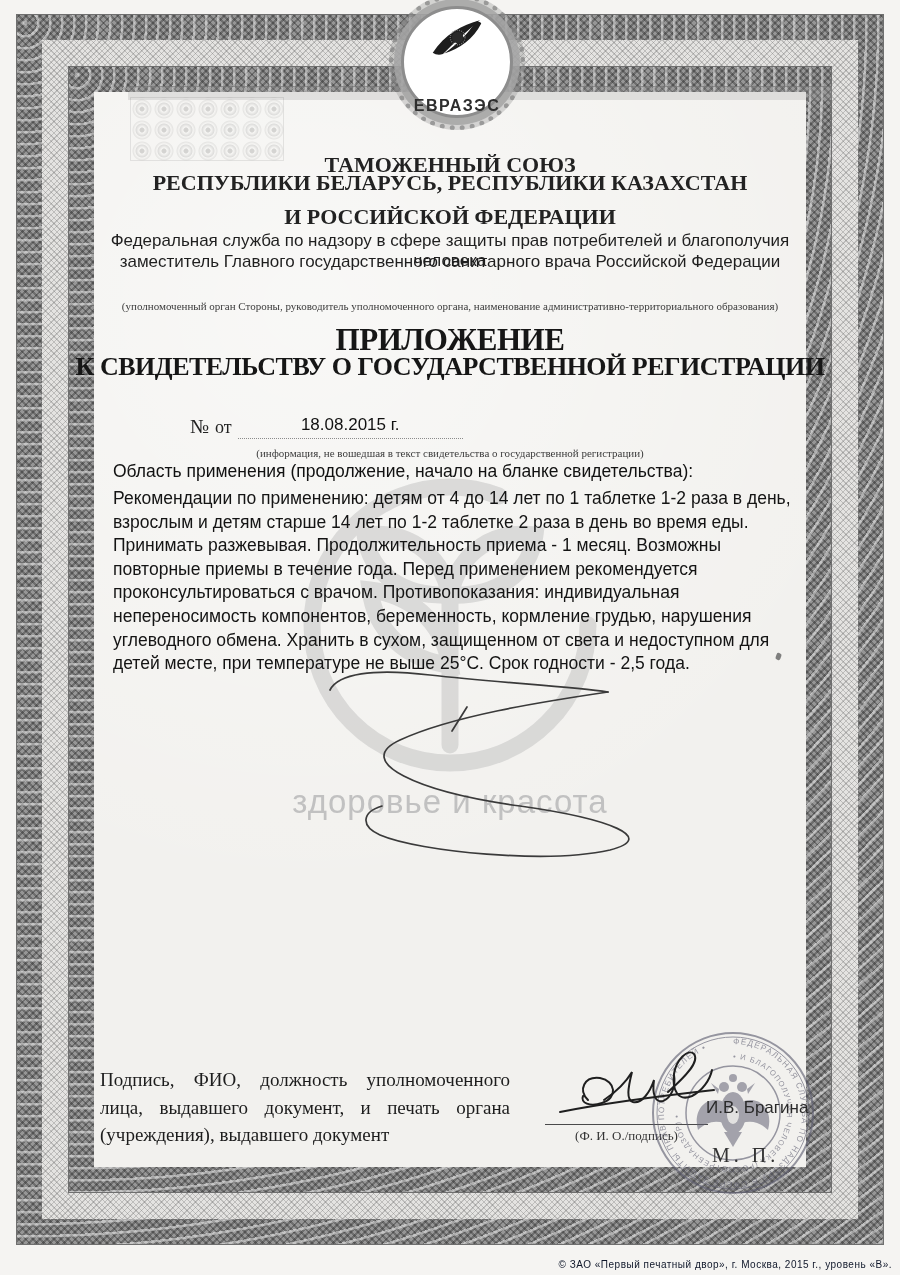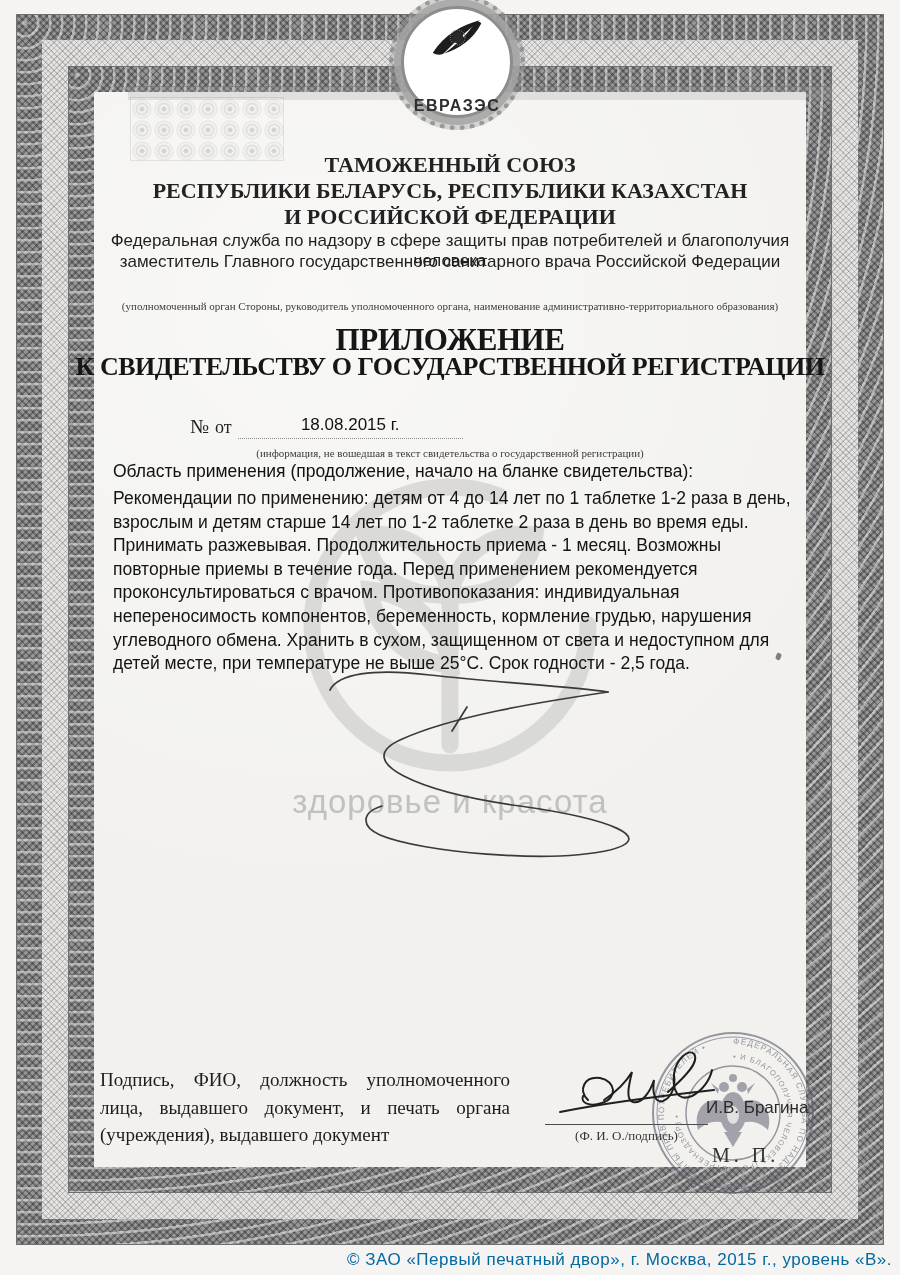--- a/index.html
+++ b/index.html
@@ -88,21 +88,21 @@
     font-family:"Liberation Serif", serif; font-size:19px; line-height:27.5px; color:#1d1d1d;
     text-align:justify;}
   .sig-line{position:absolute; left:545px; top:1124px; width:163px; border-bottom:1.5px solid #4a4a4a;}
   .sig-caption{position:absolute; left:545px; top:1128px; width:163px; text-align:center;
     font-family:"Liberation Serif", serif; font-size:13px; color:#333;}
   .signatory{position:absolute; left:706px; top:1098px; font-size:17px; color:#2a2a2a; z-index:6;text-align:right;}
   .stamp-caption{position:absolute; left:712px; top:1144px; font-family:"Liberation Serif", serif;
     font-size:20px; color:#333; z-index:6; letter-spacing:4px;}
   .stamp{position:absolute; left:646px; top:1026px; z-index:5; opacity:.62;}
   .small-sig{position:absolute; left:0; top:0; z-index:6;}
-  .copyright{position:absolute; right:8px; bottom:5px; font-size:17px; color:#0369a1;
+  .copyright{position:absolute; right:8px; bottom:5px; font-size:10px; color:#0f172a;
     letter-spacing:.5px; z-index:6;}
 </style>
 </head>
 <body>
 
 <div class="page">
 
   <div class="band band-dark band1"></div>
   <div class="band band-light band2"></div>
   <div class="band band-dark band3"></div>
@@ -114,21 +114,21 @@
     <svg class="swoosh" width="86" height="58" viewBox="-43 -29 86 58">
       <path d="M-38,24 C-20,-4 8,-20 36,-27 C14,-9 -6,10 -22,26 C-28,28 -34,27 -38,24 Z" fill="#1d1d1d"></path>
       <path d="M38,-22 C26,2 4,18 -20,25 C0,10 18,-6 28,-24 C32,-26 36,-25 38,-22 Z" fill="#1d1d1d"></path>
       <circle cx="1" cy="0" r="9" fill="#2a2a2a"></circle>
       <circle cx="1" cy="0" r="11.5" fill="none" stroke="#7e7e7e" stroke-width="2" stroke-dasharray="1.5 2"></circle>
     </svg>
     <div class="em-label">ЕВРАЗЭС</div>
   </div>
 
   <div class="hdr hdr-serif" style="top:152px;">ТАМОЖЕННЫЙ СОЮЗ</div>
-  <div class="hdr hdr-serif" style="top:178px;">РЕСПУБЛИКИ БЕЛАРУСЬ, РЕСПУБЛИКИ КАЗАХСТАН</div>
+  <div class="hdr hdr-serif" style="top:170px;">РЕСПУБЛИКИ БЕЛАРУСЬ, РЕСПУБЛИКИ КАЗАХСТАН</div>
   <div class="hdr hdr-serif" style="top:204px;">И РОССИЙСКОЙ ФЕДЕРАЦИИ</div>
   <div class="hdr hdr-sans" style="top:231px;">Федеральная служба по надзору в сфере защиты прав потребителей и благополучия человека</div>
   <div class="hdr hdr-sans" style="top:252px;">заместитель Главного государственного санитарного врача Российской Федерации</div>
   <div class="note" style="top:300px;">(уполномоченный орган Стороны, руководитель уполномоченного органа, наименование административно-территориального образования)</div>
 
   <div class="doc-title t1">ПРИЛОЖЕНИЕ</div>
   <div class="doc-title t2">К СВИДЕТЕЛЬСТВУ О ГОСУДАРСТВЕННОЙ РЕГИСТРАЦИИ</div>
 
   <div class="reg-row">
     <span class="reg-label">№</span>

